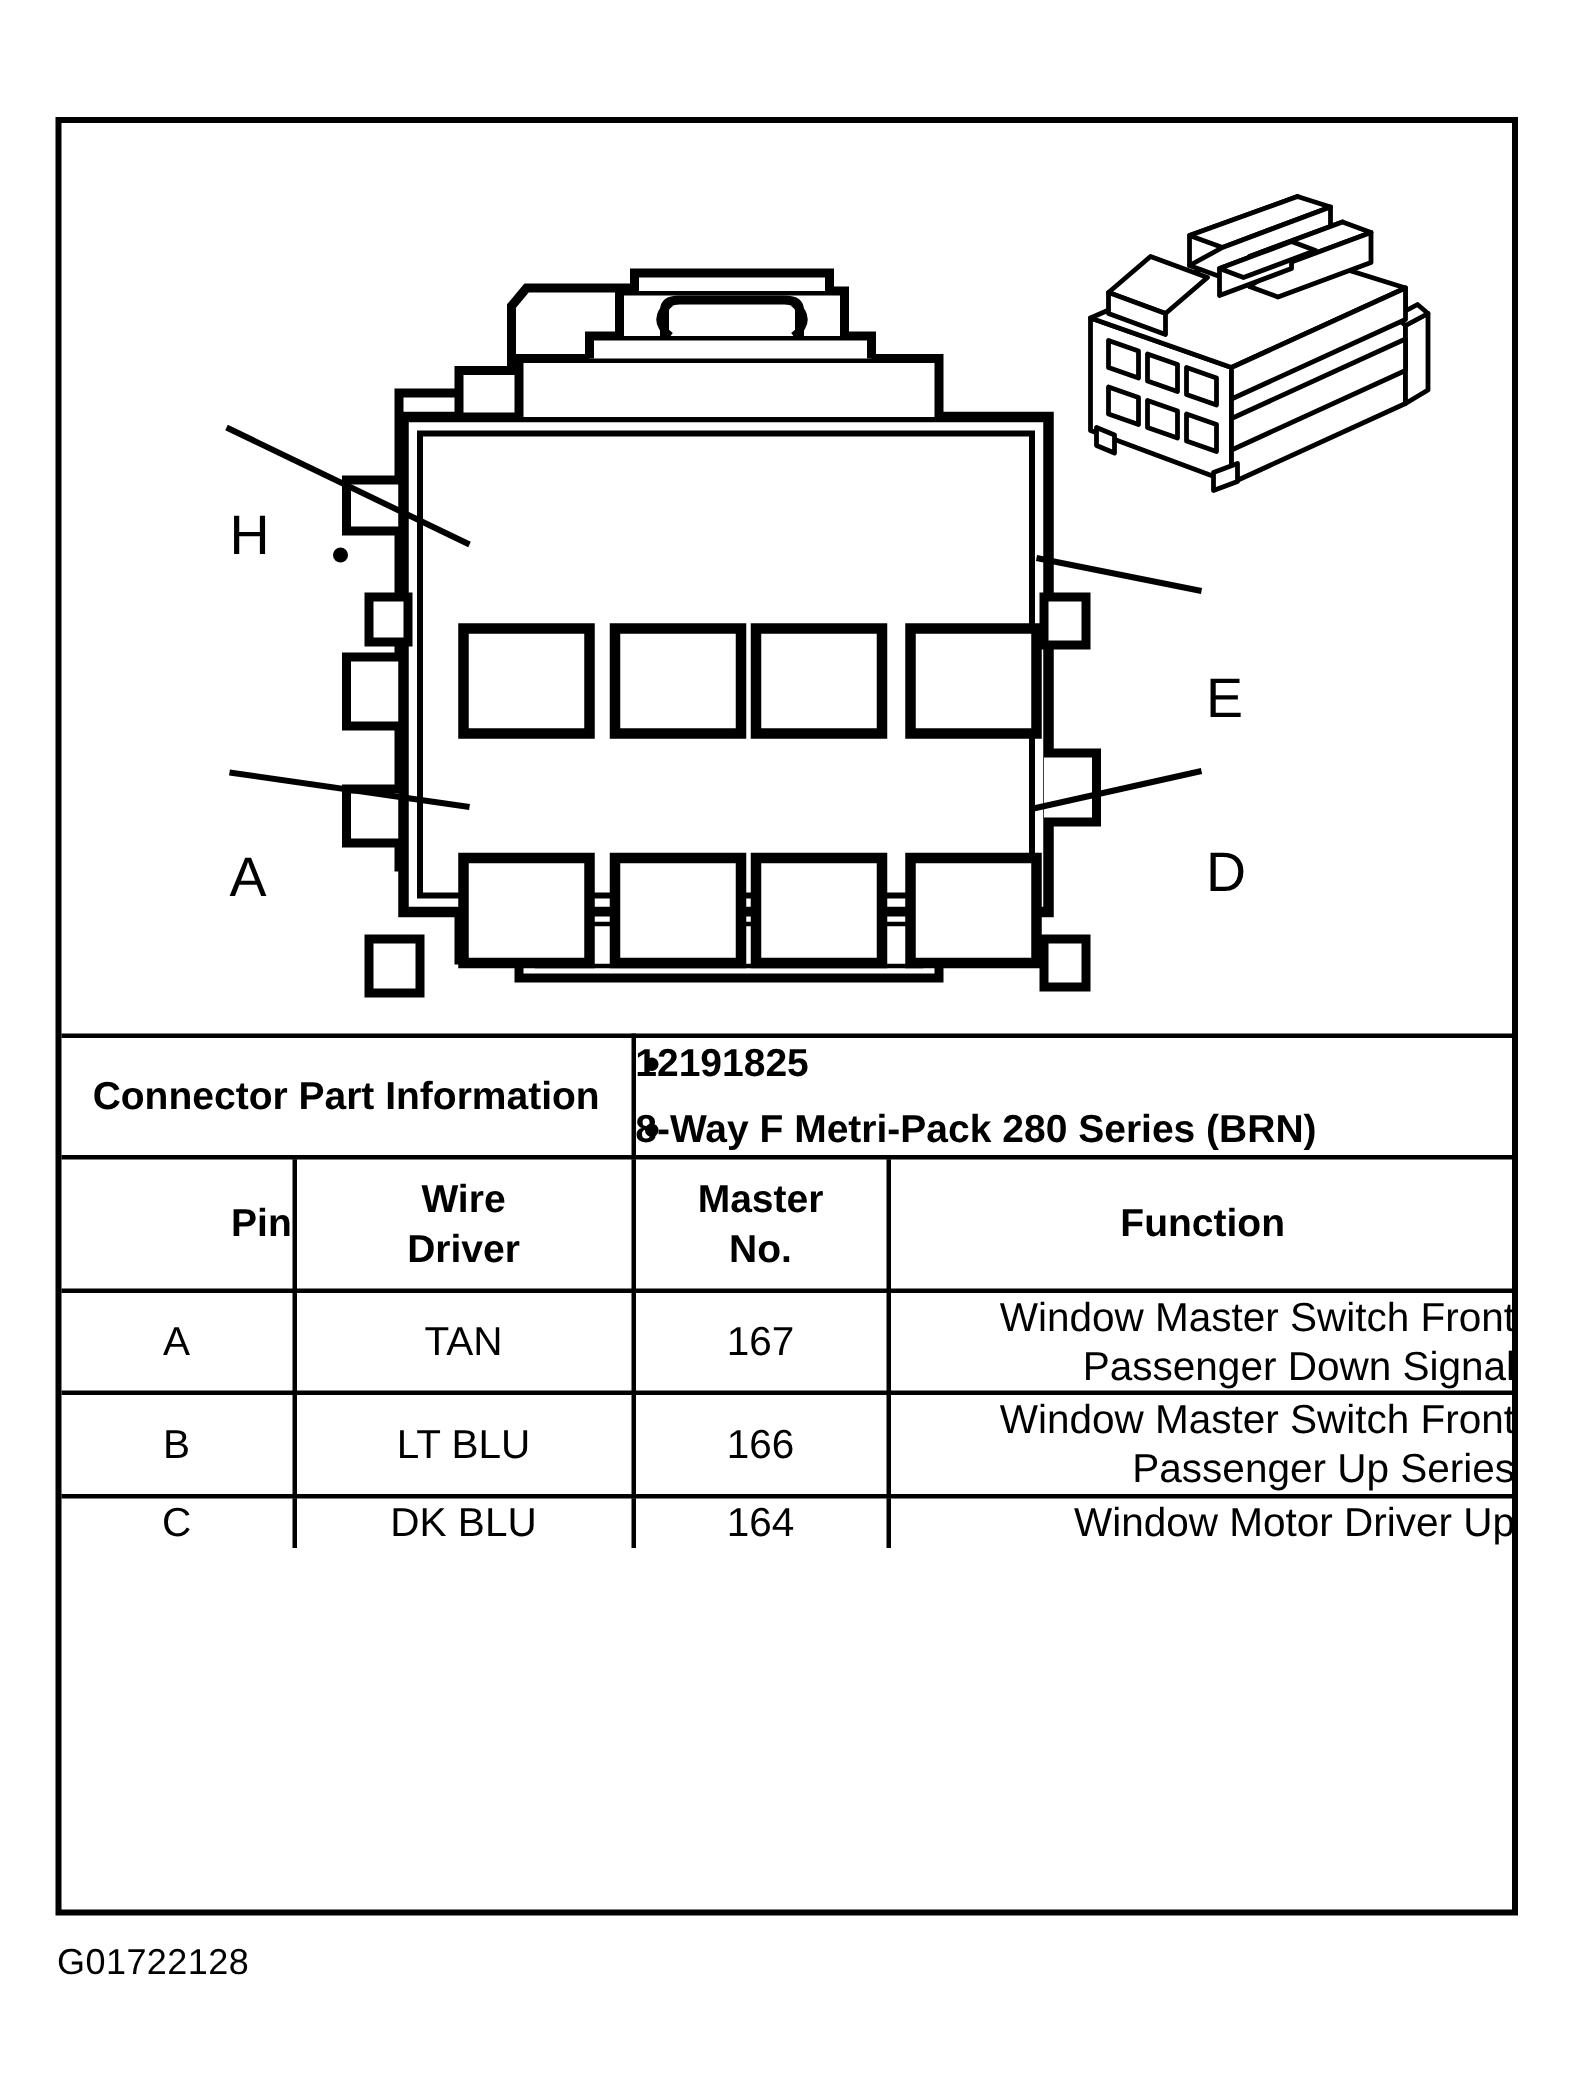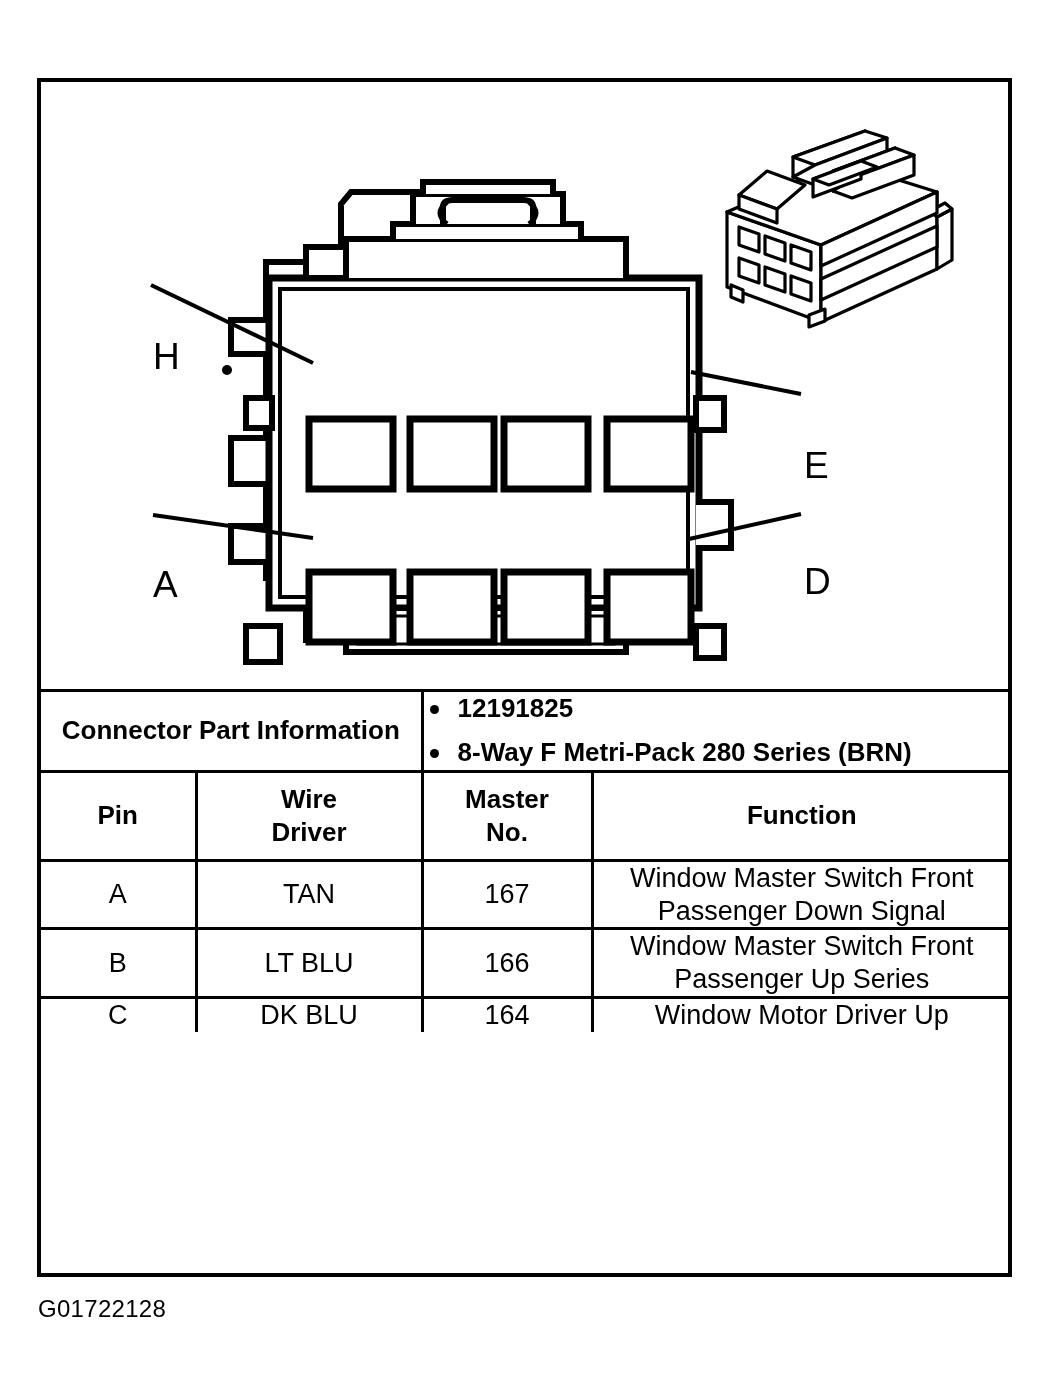--- a/index.html
+++ b/index.html
@@ -80,21 +80,20 @@
     line-height: 1.3;
     padding: 14px 10px 16px 48px;
   }
   .cpi-values ul {
     margin: 0;
     padding: 0;
     list-style: none;
   }
   .cpi-values li {
     position: relative;
-    padding-left: 34px;
     margin: 0 0 10px 0;
   }
   .cpi-values li:last-child { margin-bottom: 0; }
   .cpi-values li::before {
     content: "";
     position: absolute;
     left: 6px;
     top: 13px;
     width: 9px;
     height: 9px;
@@ -103,29 +102,29 @@
   }
 
   .col-head {
     text-align: center;
     font-weight: bold;
     font-size: 26px;
     line-height: 1.25;
     height: 86px;
   }
   .col-head .stacked { display: block; }
-  .head-pin    { vertical-align: bottom; padding-bottom: 10px; }
+  .head-pin    { vertical-align: bottom; padding-bottom: 10px; text-align: right; }
   .head-func   { vertical-align: middle; }
 
   .cell-pin, .cell-color, .cell-circuit {
     text-align: center;
     font-size: 27px;
   }
   .cell-func {
-    text-align: center;
+    text-align: right;
     font-size: 27px;
     line-height: 1.22;
     padding: 8px 6px 8px 14px;
   }
 
   
   #footer-code {
     position: absolute;
     left: 38px;
     top: 1295px;

